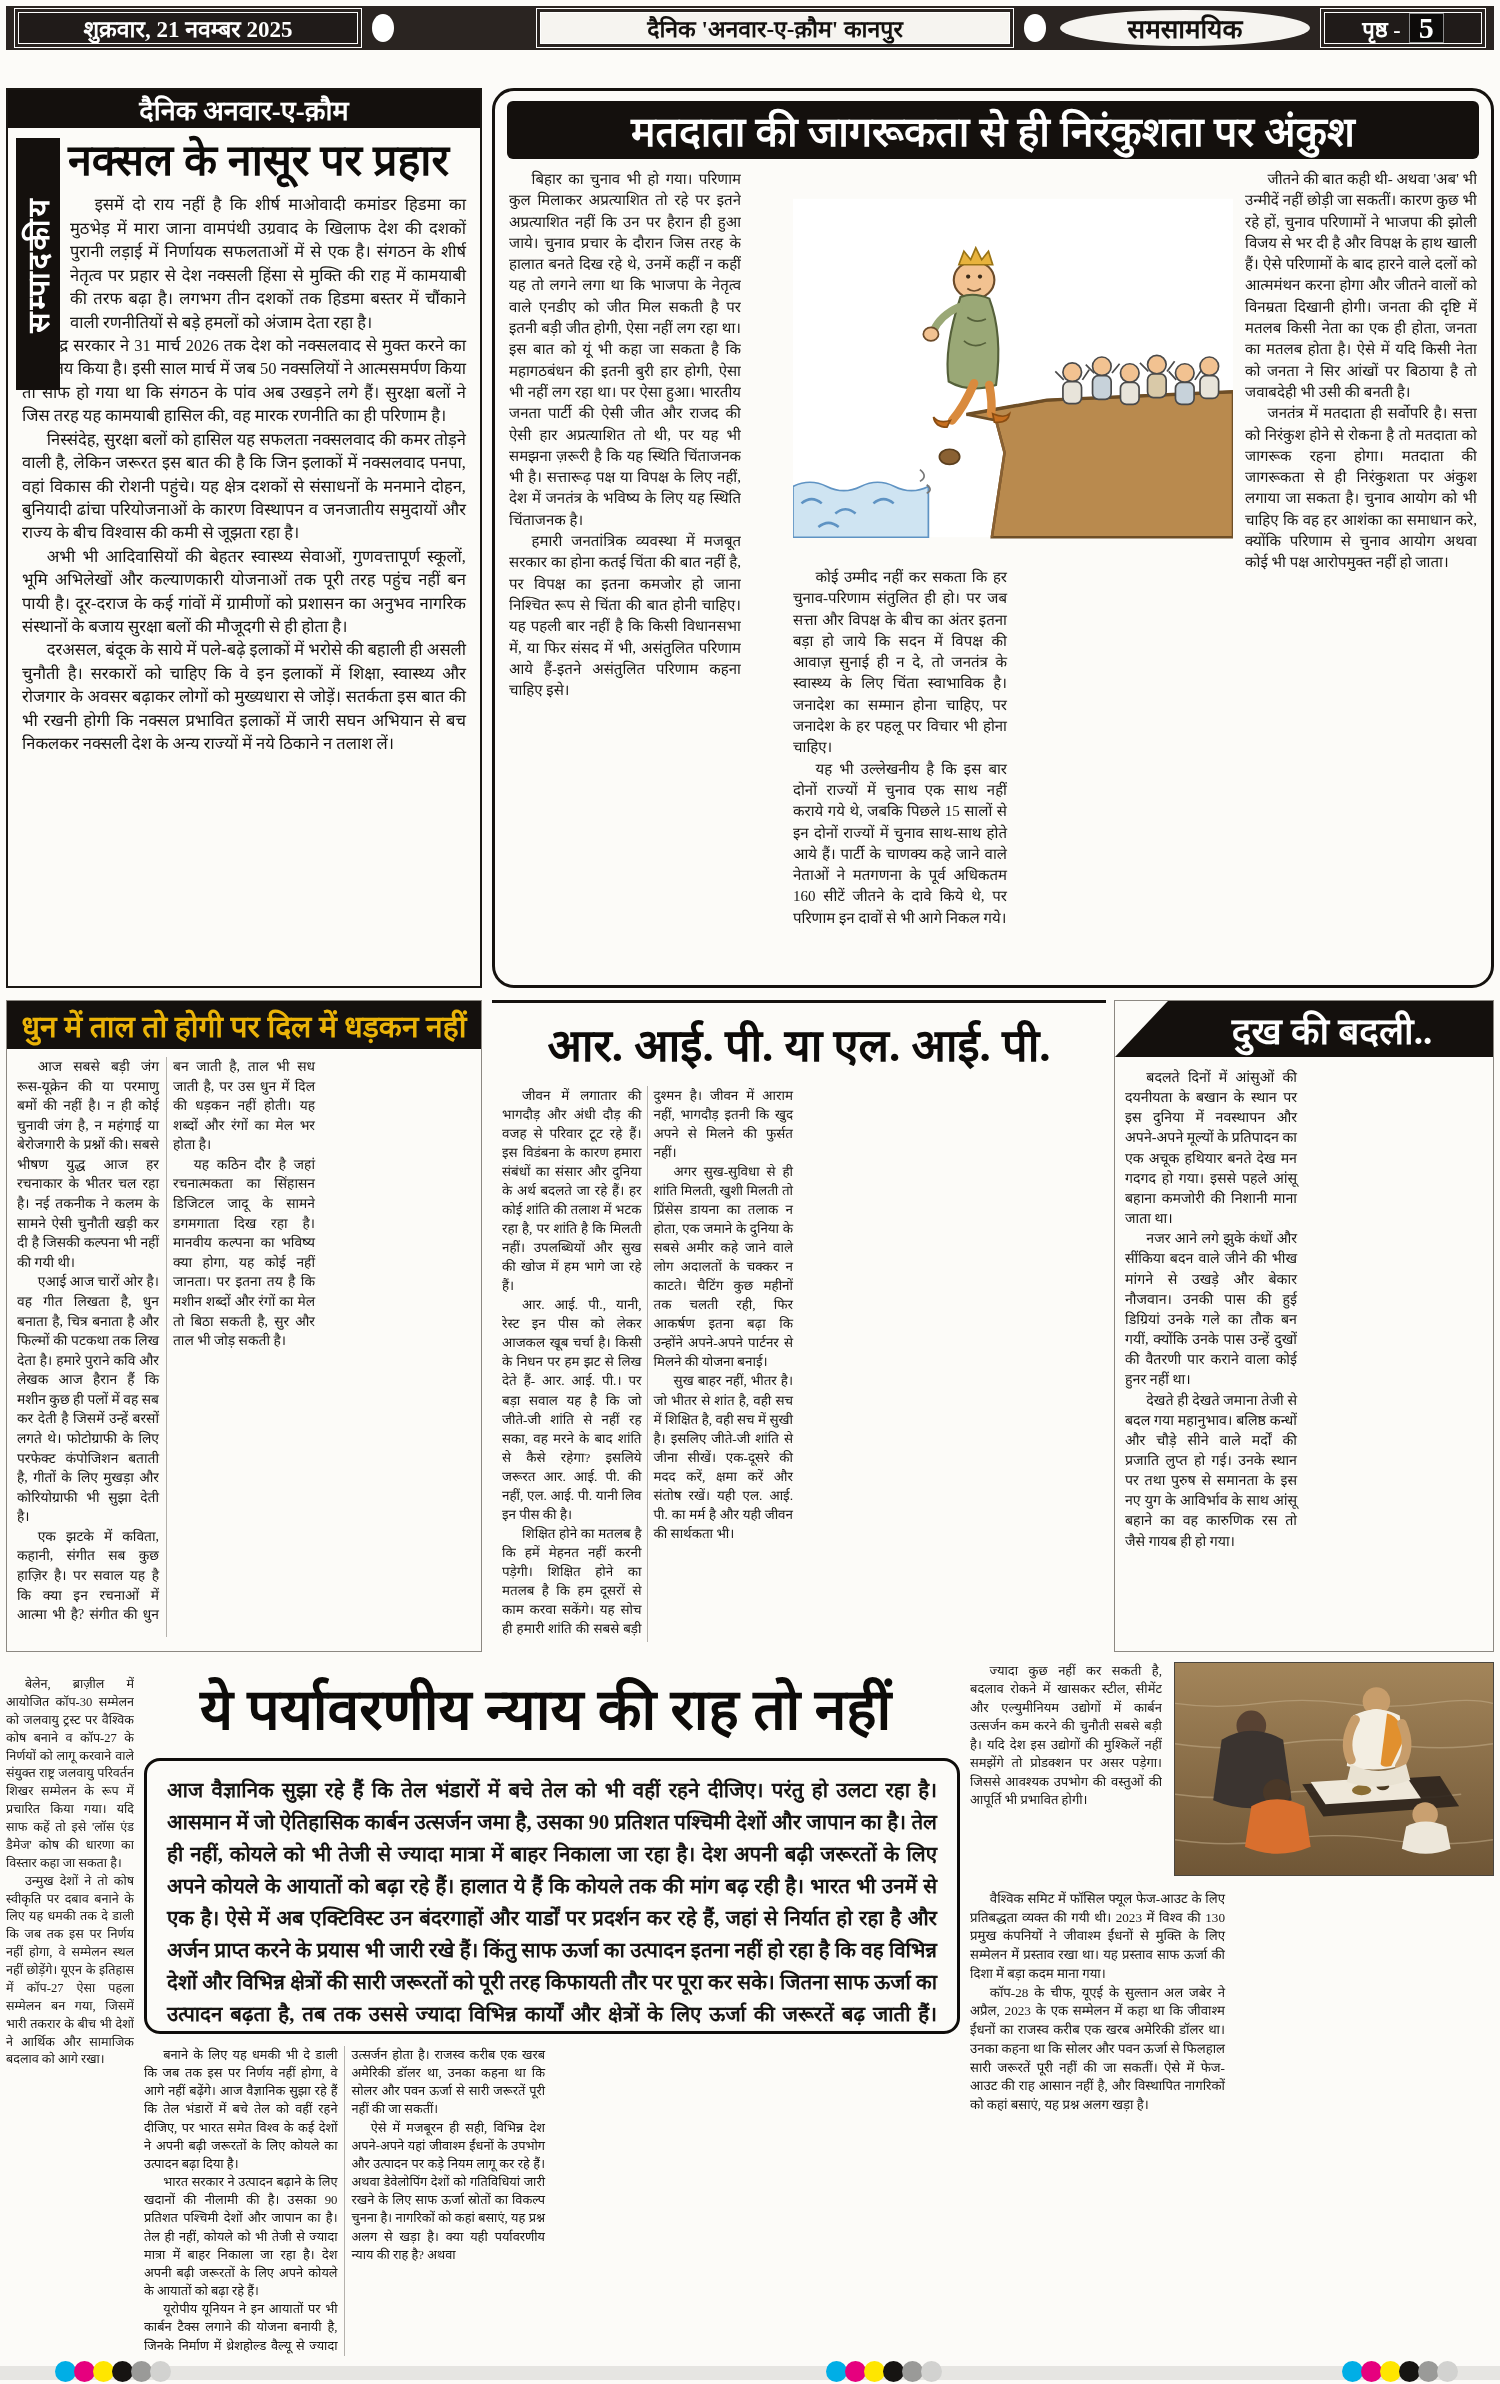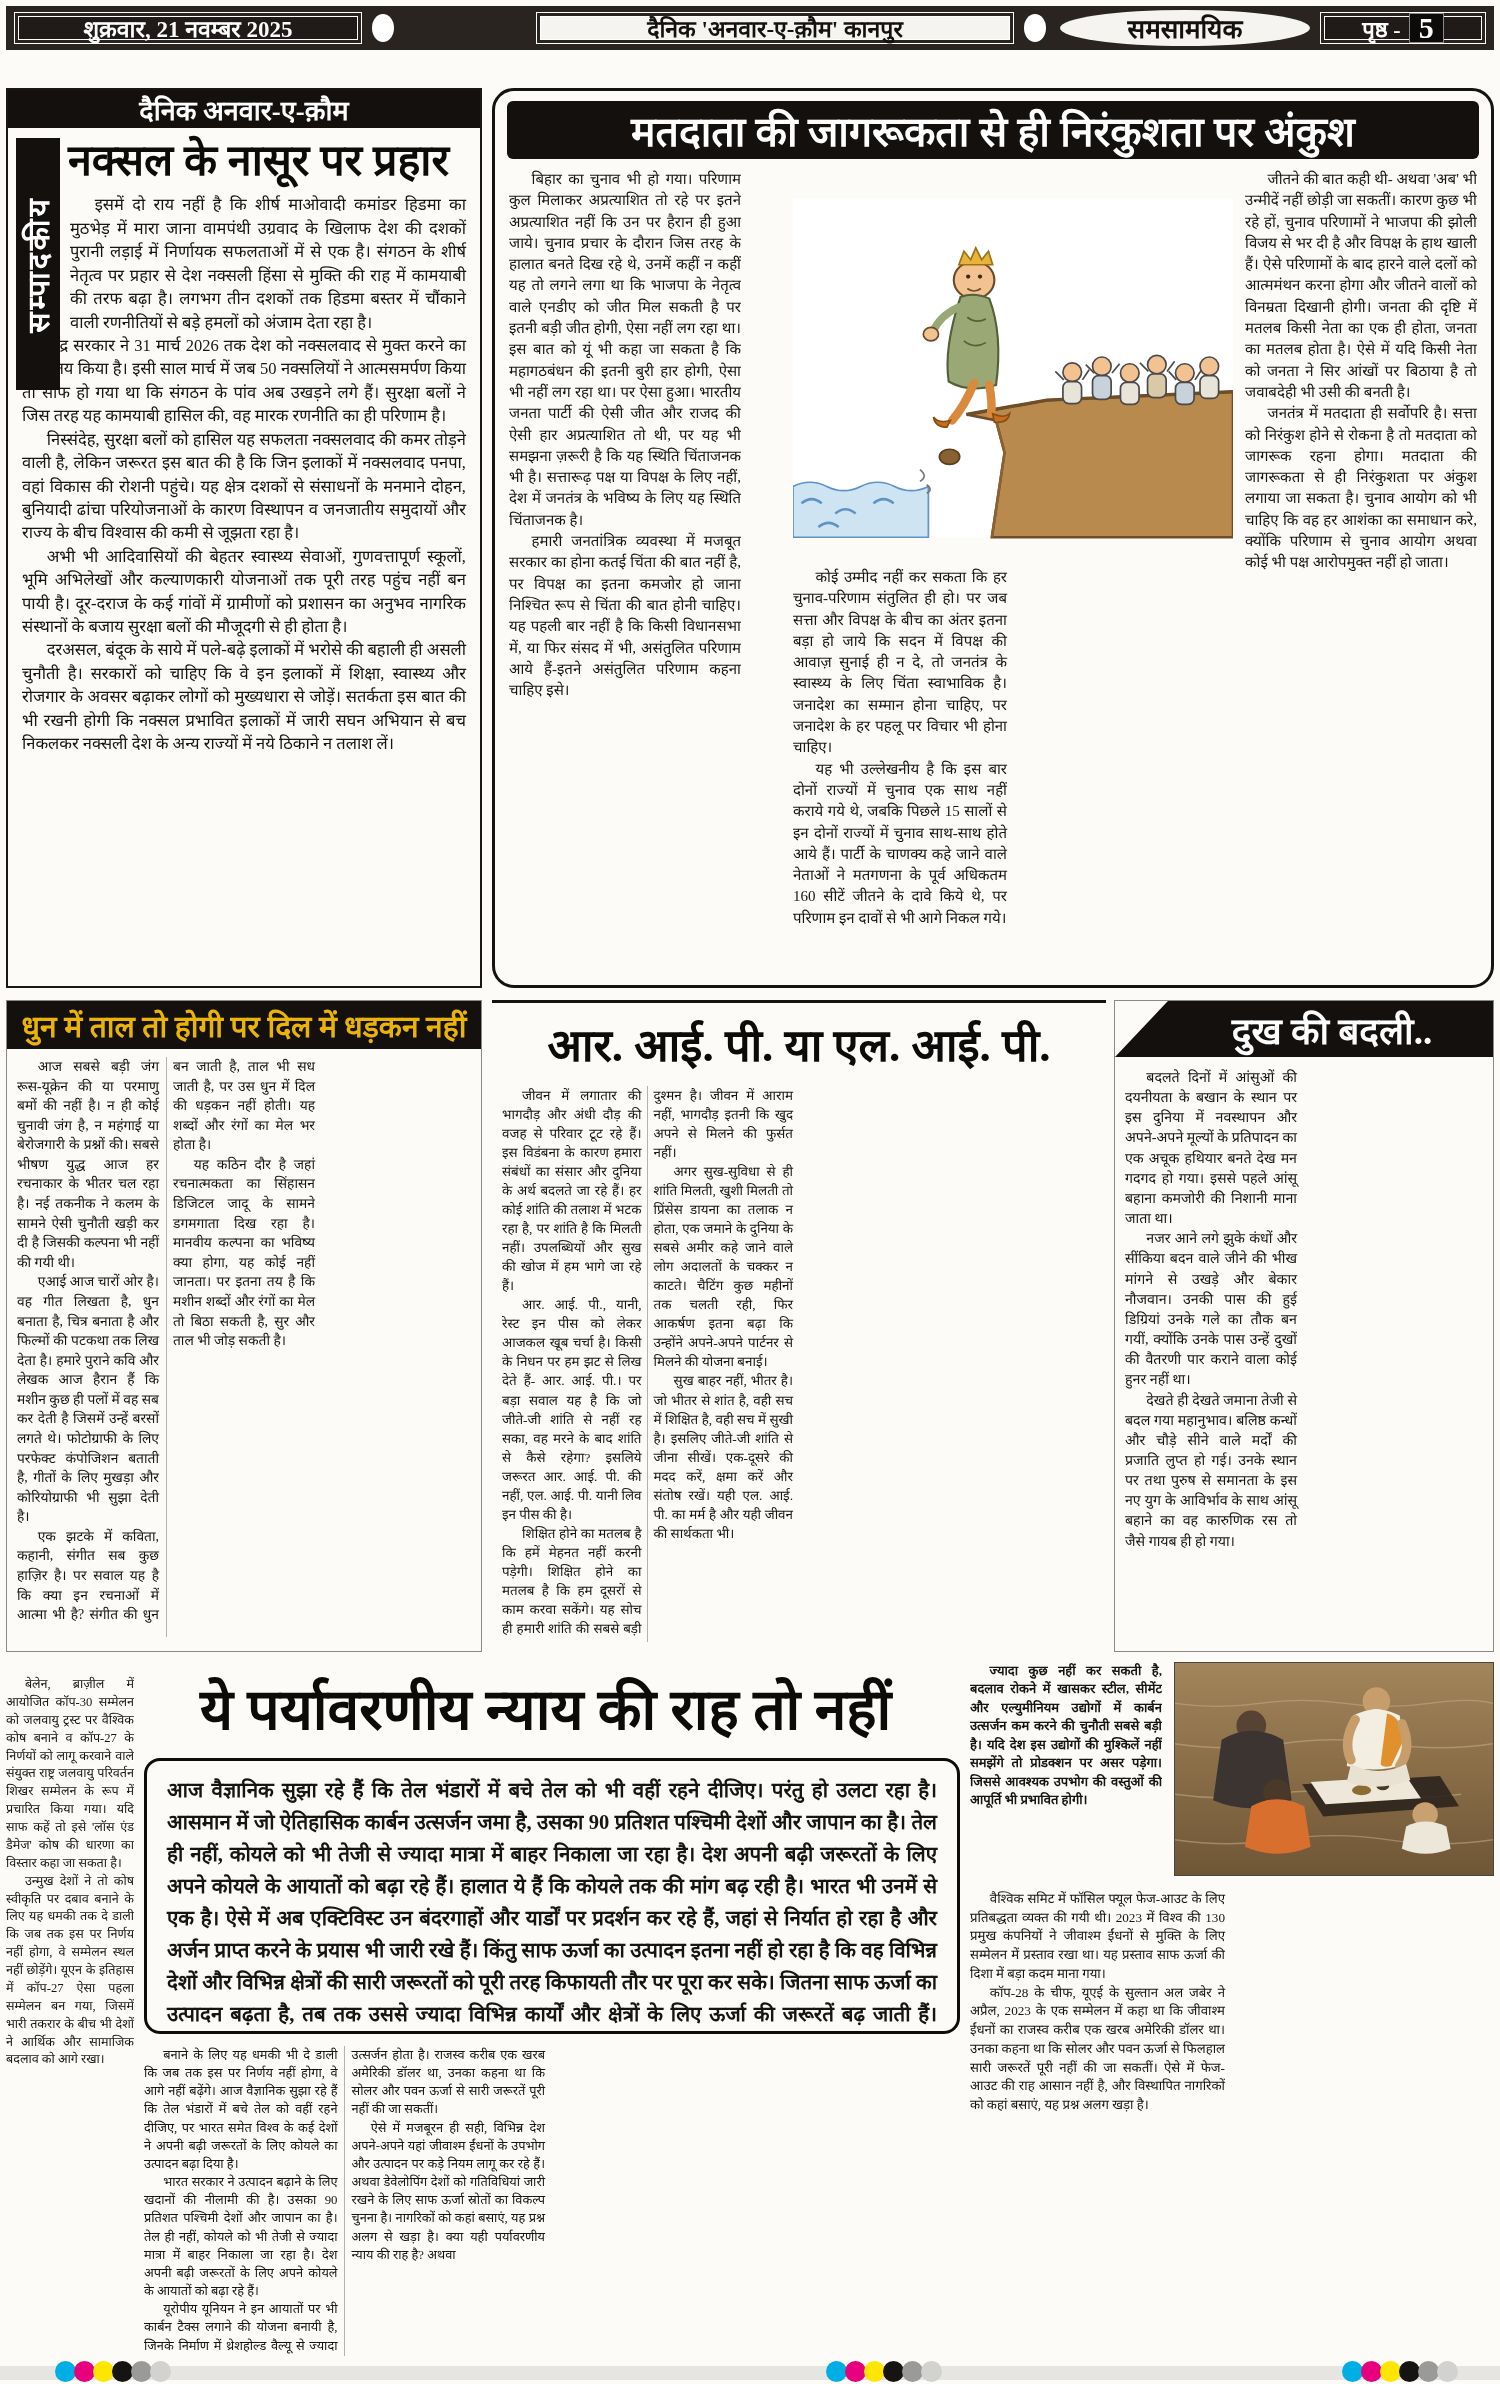--- a/index.html
+++ b/index.html
@@ -6,21 +6,21 @@
   html,body { background:#cfcfcc; }
   .sheet{
     position:relative; width:1500px; height:2384px; margin:0 auto;
     background:#fcfbf8; color:#171513; overflow:hidden;
     font-family:"Liberation Serif","DejaVu Serif",serif;
   }
   
   .masthead{ position:absolute; left:6px; top:6px; width:1488px; height:44px;
     background:#2a2421; display:flex; align-items:center; gap:14px; padding:0 12px; }
   .mh-box{ border:1px solid #fff; box-shadow:0 0 0 3px #2a2421, 0 0 0 4px #fff;
-    height:24px; display:flex; align-items:center; justify-content:center; }
+    height:32px; display:flex; align-items:center; justify-content:center; }
   .mh-date{ width:340px; color:#fff; font-weight:bold; font-size:23px; background:#201b19; }
   .mh-name{ width:470px; background:#f6f4f0; color:#14110f; font-weight:bold; font-size:23px; margin-left:auto; }
   .mh-dot{ width:22px; height:28px; border-radius:50%; background:#fff; flex:0 0 auto; }
   .mh-ellipse{ width:250px; height:36px; background:#f6f4f0; border-radius:50%;
     display:flex; align-items:center; justify-content:center; font-weight:bold; font-size:26px; color:#14110f; }
   .mh-page{ width:158px; color:#fff; font-weight:bold; font-size:22px; gap:8px; background:#201b19; }
   .mh-page .num{ display:inline-block; background:#0d0b0a; border:1px solid #8a8a8a;
     font-size:30px; line-height:28px; padding:0 9px; }
   
   .para{ text-align:justify; text-indent:1.5em; line-height:1.42; }
@@ -66,21 +66,21 @@
   .env{ position:absolute; left:6px; top:1662px; width:1488px; height:700px; }
   .env-leftcol{ position:absolute; left:0; top:0; width:128px; height:696px;
     font-size:12.6px; overflow:hidden;margin-top:14px; }
   .env-center{ position:absolute; left:138px; top:0; width:816px; height:696px; }
   .env-headline{ font-size:57px; font-weight:bold; padding:6px 0 12px 56px; color:#0d0b09; white-space:nowrap; }
   .env-introbox{ border:3px solid #0f0d0b; border-radius:16px; padding:14px 20px;
     font-weight:bold; font-size:20.5px; line-height:1.56; text-align:justify; height:276px; overflow:hidden; }
   .env-introbox .para{ text-indent:0; line-height:1.56; }
   .env-cols{ margin-top:12px; height:310px; columns:4; column-gap:14px; font-size:12.8px; }
   .env-right{ position:absolute; left:964px; top:0; width:524px; height:696px; }
-  .env-right-top{ display:flex; gap:12px; height:218px;font-weight:bold; }
+  .env-right-top{ display:flex; gap:12px; height:218px; }
   .env-sidecol{ width:192px; font-size:13px; overflow:hidden; }
   .photo{ width:320px; height:214px; border:1px solid #4a463f; }
   .photo svg{ width:100%; height:100%; display:block; }
   .env-belowphoto{ margin-top:10px; height:462px; columns:2; column-gap:14px; font-size:13.2px; }
   
   .foot-strip{ position:absolute; left:0; top:2366px; width:1500px; height:14px; background:#e6e5e2; }
   .dots{ position:absolute; top:-5px; display:flex; }
   .dots span{ width:21px; height:21px; border-radius:50%; margin-right:-2px; display:inline-block; }
   .dots.d1{ left:55px; } .dots.d2{ left:826px; } .dots.d3{ left:1342px; }
 </style>

